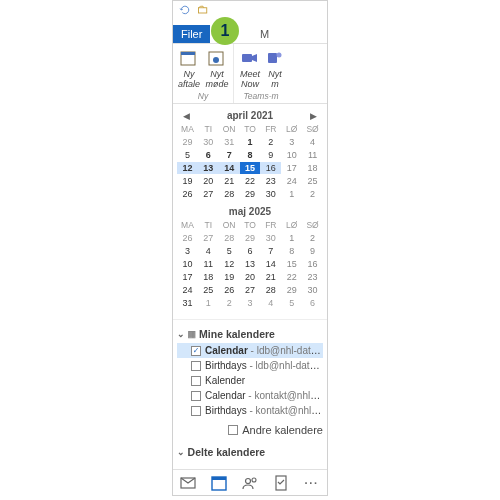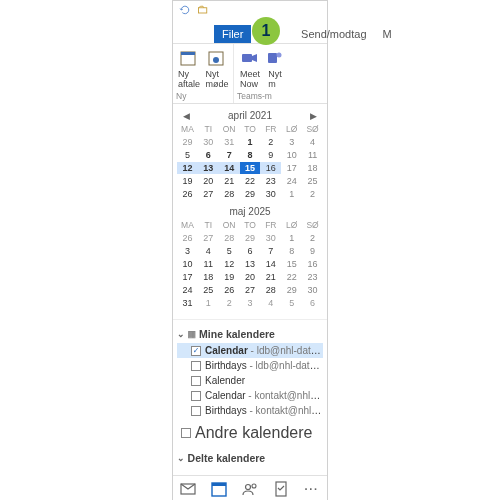--- a/index.html
+++ b/index.html
@@ -5,56 +5,56 @@
   * { box-sizing: border-box; margin: 0; padding: 0; }
   body { font-family: "Segoe UI", Arial, sans-serif; font-size: 11px; color: #333; background: #fff; }
   .app { width: 156px; margin: 0 auto; border: 1px solid #d0d0d0; background: #fff; }
   .qat { height: 20px; display: flex; align-items: center; padding: 0 6px; gap: 6px; }
   .qat svg { width: 12px; height: 12px; }
   .tabs { display: flex; align-items: flex-end; height: 22px; font-size: 11px; }
   .tab { padding: 3px 8px 3px 8px; color: #555; cursor: default; white-space: nowrap; }
   .tab.active { background: #1866c0; color: #fff; }
   .annot { position: absolute; width: 28px; height: 28px; border-radius: 50%; background: #8cc63f; color: #003050; display: flex; align-items: center; justify-content: center; font-weight: 700; font-size: 16px; }
   .ribbon { display: flex; border-top: 1px solid #e0e0e0; border-bottom: 1px solid #e0e0e0; }
-  .rgroup { padding: 4px 3px 2px 3px; text-align: left; }
+  .rgroup { padding: 4px 3px 2px 3px; text-align: center; font-style: italic; }
   .rgroup + .rgroup { border-left: 1px solid #e8e8e8; }
   .rbtn { display: flex; flex-direction: column; align-items: center; gap: 1px; cursor: default; min-width: 26px; }
   .rrow { display: flex; gap: 2px; }
   .rbtn .ico { width: 20px; height: 20px; display: flex; align-items: center; justify-content: center; }
   .rbtn .lbl { font-size: 9px; line-height: 10px; color: #444; white-space: nowrap; }
   .grplbl { font-size: 8.5px; color: #8a8a8a; margin-top: 2px; }
   .datenav { padding: 6px 4px 4px 4px; }
   .monthblk { margin-bottom: 6px; }
   .mhead { display: flex; align-items: center; justify-content: center; gap: 4px; font-size: 10px; color: #666; margin-bottom: 3px; position: relative; }
   .mhead .arrow { position: absolute; font-size: 9px; color: #666; cursor: default; }
   .mhead .arrow.l { left: 6px; }
   .mhead .arrow.r { right: 6px; }
-  .mhead .mtitle { font-weight: 400; color: #555; }
+  .mhead .mtitle { font-weight: 700; color: #555; }
   .grid { display: grid; grid-template-columns: repeat(7, 1fr); gap: 1px 0; text-align: center; font-size: 9px; }
   .dow { color: #999; font-size: 8.5px; padding-bottom: 1px; }
   .day { padding: 1px 0; color: #9a9a9a; }
   .day.in { color: #333; }
   .day.bold { font-weight: 700; }
   .day.sat { color: #888; }
   .day.sun { color: #888; }
   .day.hi { background: #cfe3fb; }
   .day.today { background: #1a6fd4; color: #fff; font-weight: 700; }
   .treesec { padding: 4px 4px 8px 4px; border-top: 1px solid #eee; }
   .treehdr { display: flex; align-items: center; gap: 3px; font-size: 10.5px; font-weight: 600; color: #444; padding: 4px 0 3px 0; }
   .treehdr .tw { font-size: 9px; color: #666; }
   .treeitm { display: flex; align-items: center; gap: 4px; font-size: 10px; padding: 2px 0 2px 14px; cursor: default; white-space: nowrap; overflow: hidden; text-overflow: ellipsis; }
   .treeitm.sel { background: #d4e7fb; }
   .cbox { width: 10px; height: 10px; border: 1px solid #888; background: #fff; display: inline-flex; align-items: center; justify-content: center; flex-shrink: 0; }
   .cbox.ck::after { content: "✓"; font-size: 8px; line-height: 8px; color: #2c6ec0; }
   .treeitm .nm { overflow: hidden; text-overflow: ellipsis; }
   .treeitm .em { color: #777; }
-  .standalone { display: flex; align-items: center; gap: 4px; font-size: 16px; padding: 6px 0 4px 4px; color: #444; }
+  .standalone { display: flex; align-items: center; gap: 4px; font-size: 11px; padding: 6px 0 4px 4px; color: #444; justify-content: flex-end; }
   .navbar { display: flex; justify-content: space-around; align-items: center; height: 26px; border-top: 1px solid #e0e0e0; }
   .navbar .ni { width: 18px; height: 18px; display: flex; align-items: center; justify-content: center; cursor: default; }
-  .relwrap { position: relative; margin-left: 41px; }
+  .relwrap { position: relative; }
 </style>
 </head>
 <body>
 
 <div class="app">
 
   <div class="qat">
     <span>
       <svg viewBox="0 0 16 16">
           <path fill="none" stroke="#5b8bd0" stroke-width="1.3" d="M3 8a5 5 0 1 1 1.5 3.5M3 8l-1.5-2M3 8l2-1"></path>
@@ -65,21 +65,20 @@
           <rect x="2" y="5" width="11" height="7" fill="none" stroke="#c9a13b" stroke-width="1.2"></rect>
           <path d="M2 5l3-2h3l1 2" fill="none" stroke="#c9a13b" stroke-width="1.2"></path>
         </svg>
     </span>
   </div>
 
   <div class="relwrap">
     <div class="tabs">
       <div class="tab active">Filer</div>
       <div class="tab" style="opacity:0">Hjem</div>
-      <div class="tab">Send/modtag</div>
       <div class="tab">M</div>
     </div>
     <div class="annot" style="left:38px; top:-4px;">1</div>
   </div>
 
   <div class="ribbon">
     <div class="rgroup">
       <div class="rrow">
         <div class="rbtn">
           <span class="ico">

